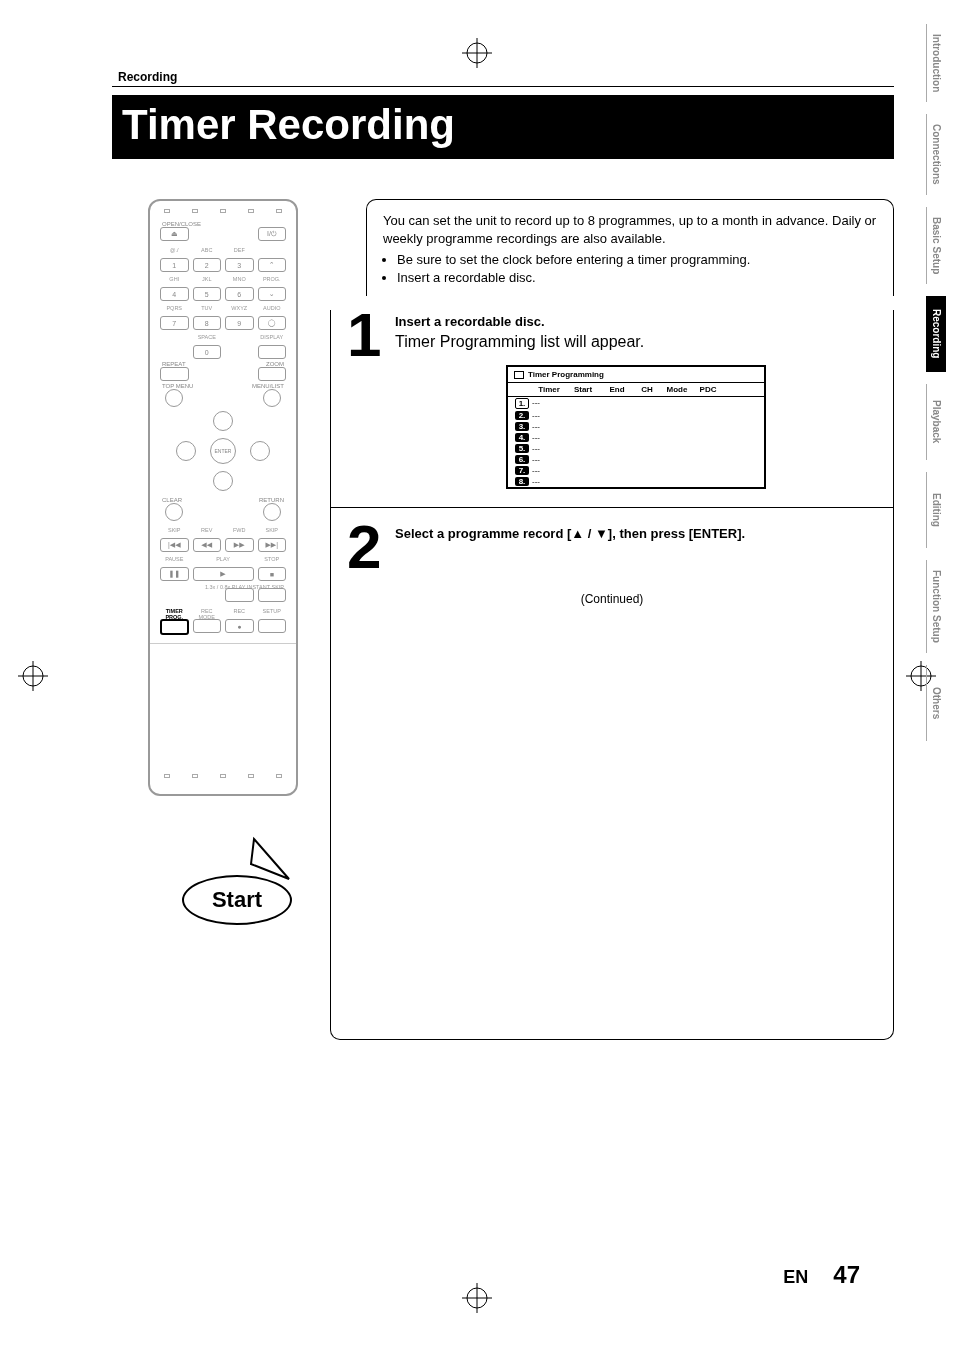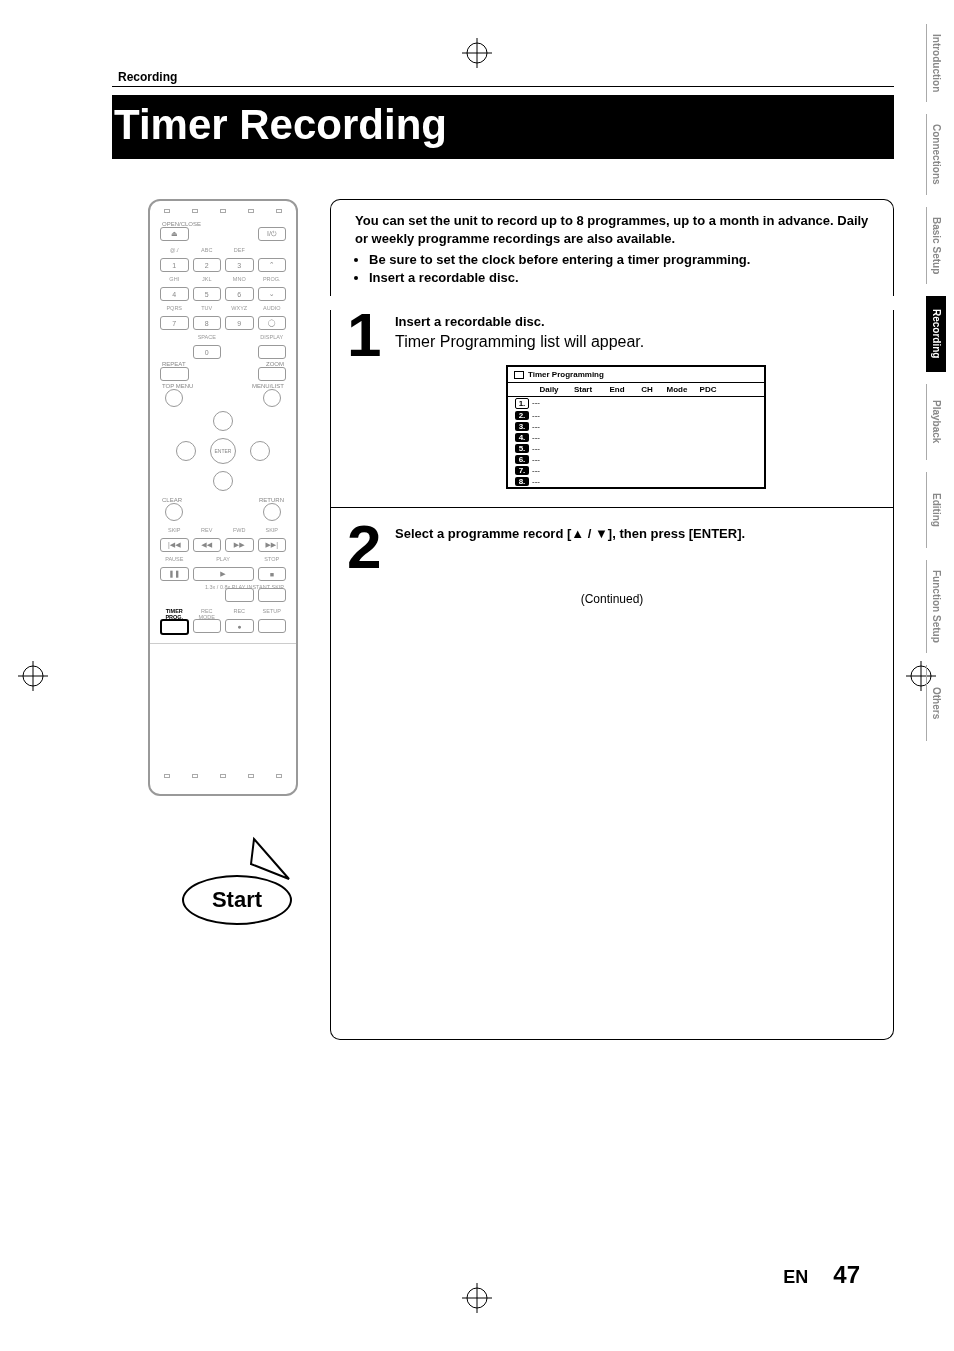--- a/index.html
+++ b/index.html
@@ -27,21 +27,21 @@
     font-size: 12px;
     font-weight: bold;
     border-bottom: 1px solid #000;
     padding: 0 0 2px 6px;
     margin-bottom: 8px;
   }
 
   .titlebar {
     background: #000;
     color: #fff;
-    padding: 6px 10px 10px 2px;
+    padding: 6px 10px 10px 10px;
   }
   .titlebar h1 {
     margin: 0;
     font-size: 42px;
     font-weight: bold;
     font-family: Arial, Helvetica, sans-serif;
     letter-spacing: 0px;
   }
 
   .media-tags {
@@ -107,24 +107,25 @@
   
   .instructions {
     flex: 1;
     margin-left: 32px;
     position: relative;
   }
   .intro-box {
     border: 1px solid #000;
     border-radius: 10px 10px 0 0;
     border-bottom: none;
-    padding: 12px 16px 10px 24px;
+    padding: 12px 16px 10px 16px;
     font-size: 13px;
-    font-weight: bold;
+    font-weight: normal;
     line-height: 1.35;
+    margin-left: 36px;
   }
   .intro-box ul { margin:4px 0 0 0; padding-left: 14px; }
   .intro-box li { margin-bottom: 0px; }
 
   .tall-box {
     border-left: 1px solid #000;
     border-right: 1px solid #000;
     border-bottom: 1px solid #000;
     border-radius: 0 0 10px 10px;
     min-height: 730px;
@@ -400,21 +401,21 @@
             </div>
             <div class="sub">Timer Programming list will appear.</div>
 
             <div class="tp-table">
               <div class="tp-title">
                   <span class="ico"></span>
                   <span>Timer Programming</span>
                 </div>
               <div class="tp-head">
                 <div></div>
-                <div>Daily</div>
+                <div>Timer</div>
                 <div>Start</div>
                 <div>End</div>
                 <div>CH</div>
                 <div>Mode</div>
                 <div>PDC</div>
               </div>
               <div id="tp-rows">
                   <div class="tp-row">
                     <div><span class="rn first">1.</span></div>
                     <div style="text-align: left;">---</div>

